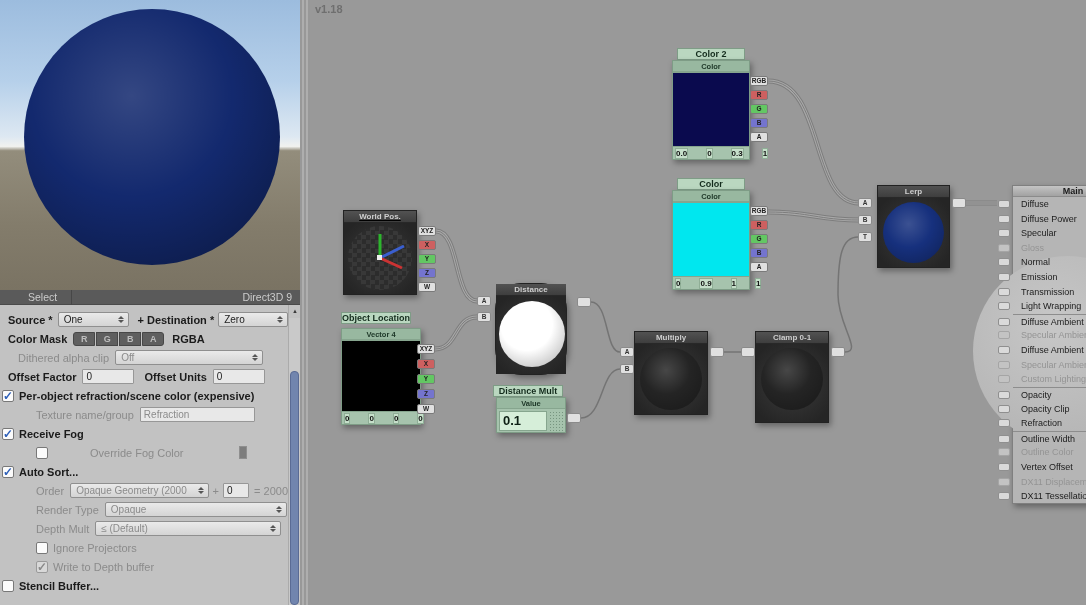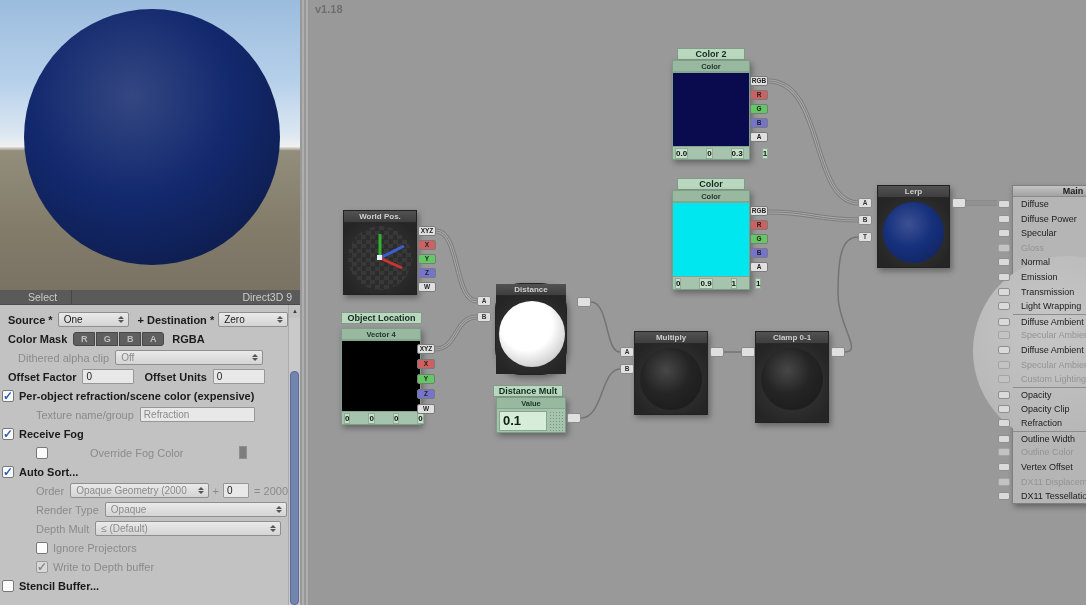--- a/index.html
+++ b/index.html
@@ -241,42 +241,42 @@
         <use href="#w4" class="wc"></use>
       <use href="#w5" class="wo"></use>
         <use href="#w5" class="wm"></use>
         <use href="#w5" class="wc"></use>
       <path class="ws" d="M281,302 C299,302 295,352 310,352"></path>
       <path class="ws" d="M271,418 C293,418 291,369 310,369"></path>
       <path class="ws" d="M414,352 L431,352"></path>
       <path class="ws" d="M535,352 C553,352 528,325 528,295 C528,255 532,237 548,237"></path>
     </svg>
 
-    <div class="node dark" style="left:33px;top:210px;width:74px;height:85px;">
+    <div class="node dark" style="left:33px;top:210px;width:74px;height:85px;text-decoration:underline;">
       <div class="ndhead">World Pos.</div>
       <div class="ndbody">
         <div class="sphere" style="left:4px;top:3px;width:64px;height:64px;background-color:#333;
              background-image:repeating-conic-gradient(#383838 0 90deg,#2c2c2c 0 180deg),radial-gradient(circle at 50% 50%, rgba(255,255,255,.08), rgba(0,0,0,.45) 90%);background-size:9px 9px,100% 100%;"></div>
         <svg width="72" height="71" style="position:absolute;left:0;top:0;">
           <line x1="36" y1="35" x2="36" y2="11" stroke="#2db52d" stroke-width="3"></line>
           <line x1="36" y1="35" x2="60" y2="23" stroke="#3a5fd0" stroke-width="3"></line>
           <line x1="36" y1="35" x2="58" y2="45" stroke="#cc3333" stroke-width="3"></line>
           <rect x="33" y="32" width="5" height="5" fill="#eee"></rect>
         </svg>
       </div>
     </div>
     <div class="portstack" style="left:108px;top:226px;gap:4px;">
         <div class="port" style="background-color: rgb(224, 224, 224);">XYZ</div>
         <div class="port" style="background-color: rgb(205, 96, 96);">X</div>
         <div class="port" style="background-color: rgb(99, 199, 99);">Y</div>
         <div class="port" style="background-color: rgb(116, 116, 206);">Z</div>
         <div class="port" style="background-color: rgb(224, 224, 224);">W</div>
       </div>
 
-    <div class="tag" style="left:31px;top:312px;width:81px;">Object Location</div>
+    <div class="tag" style="left:31px;top:312px;width:70px;">Object Location</div>
     <div class="node gnode" style="left:31px;top:328px;width:80px;height:97px;">
       <div class="gsub">Vector 4</div>
       <div class="swatch" style="height: 72px; background-color: rgb(0, 0, 0);"></div>
       <div class="cellrow">
           <div class="cell">0</div>
           <div class="cell">0</div>
           <div class="cell">0</div>
           <div class="cell">0</div>
         </div>
     </div>

